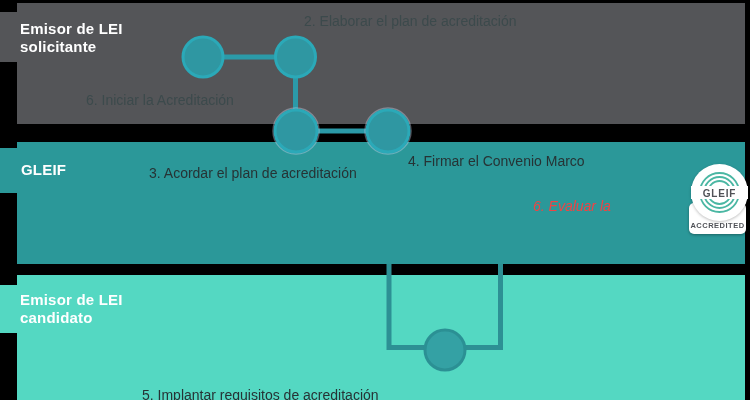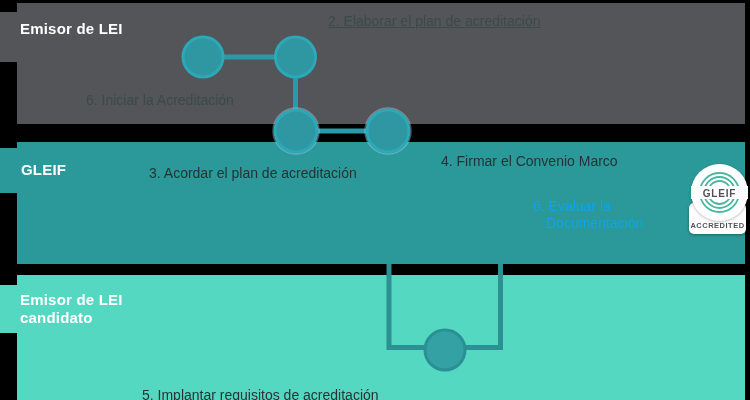--- a/index.html
+++ b/index.html
@@ -24,21 +24,21 @@
   #label-solicitante{left:20px;top:20px;}
   #label-gleif{left:21px;top:161px;}
   #label-candidato{left:20px;top:291px;}
 
   .step{
     position:absolute;z-index:3;font-size:14px;line-height:17px;white-space:nowrap;
   }
   .step-dark{color:#3c4a4c;}   
   .step-teal{color:#263335;}   
   #step-1{left:86px;top:92px;}
-  #step-2{left:328px;top:13px;text-decoration:underline;}
+  #step-2{left:304px;top:13px;}
   #step-3{left:149px;top:165px;}
   #step-4{left:408px;top:153px;}
   #step-5{left:142px;top:363px;margin-top:24px;}
   #step-6{left:533px;top:198px;white-space:normal;width:140px;}
   #step-6 .wrap-line{padding-left:13px;}
 
   #connectors{position:absolute;left:0;top:0;z-index:2;}
   #connectors path{fill:none;}
   #connectors .halo{fill:none;}
 
@@ -74,35 +74,35 @@
   <div class="band-tab" id="tab-solicitante" style="background: rgb(84, 85, 88);"></div>
 
   <div class="band" id="band-gleif" style="background: rgb(43, 152, 153);"></div>
   <div class="band-tab" id="tab-gleif" style="background: rgb(43, 152, 153);"></div>
 
   <div class="band" id="band-candidato" style="background: rgb(84, 216, 194);"></div>
   <div class="band-tab" id="tab-candidato" style="background: rgb(84, 216, 194);"></div>
 
   <div class="band-label" id="label-solicitante" style="color: rgb(255, 255, 255);">
     <div>Emisor de LEI</div>
+    <div>solicitante</div>
   </div>
   <div class="band-label" id="label-gleif" style="color: rgb(255, 255, 255);">GLEIF</div>
   <div class="band-label" id="label-candidato" style="color: rgb(255, 255, 255);">
     <div>Emisor de LEI</div>
     <div>candidato</div>
   </div>
 
   <div class="step step-dark" id="step-1" style="color: rgb(60, 74, 76);">6. Iniciar la Acreditación</div>
   <div class="step step-dark" id="step-2" style="color: rgb(60, 74, 76);">2. Elaborar el plan de acreditación</div>
   <div class="step step-teal" id="step-3" style="color: rgb(38, 51, 53);">3. Acordar el plan de acreditación</div>
-  <div class="step step-teal" id="step-4" style="color: rgb(38, 51, 53); margin-left: 33px;">4. Firmar el Convenio Marco</div>
+  <div class="step step-teal" id="step-4" style="color: rgb(38, 51, 53);">4. Firmar el Convenio Marco</div>
   <div class="step step-teal" id="step-5" style="color: rgb(38, 51, 53);">5. Implantar requisitos de acreditación</div>
-  <div class="step step-teal" id="step-6" style="color: #0ea5e9;">
+  <div class="step step-teal" id="step-6" style="color: #ef4444; font-style: italic;">
     <div>6. Evaluar la</div>
-    <div class="wrap-line">Documentación</div>
   </div>
 
   <svg id="connectors" width="750" height="400" viewBox="0 0 750 400" xmlns="http://www.w3.org/2000/svg">
 
     <line x1="203" y1="57" x2="295.5" y2="57" stroke-width="5" style="stroke: rgb(43, 154, 168);"></line>
     <line x1="295.5" y1="57" x2="295.5" y2="131" stroke-width="5" style="stroke: rgb(43, 154, 168);"></line>
     <line x1="296" y1="131" x2="388" y2="131" stroke-width="5" style="stroke: rgb(43, 154, 168);"></line>
 
     <path d="M389 264 L389 347.5 L500.5 347.5 L500.5 264" stroke-width="5" style="stroke: rgb(45, 144, 148);"></path>
 

